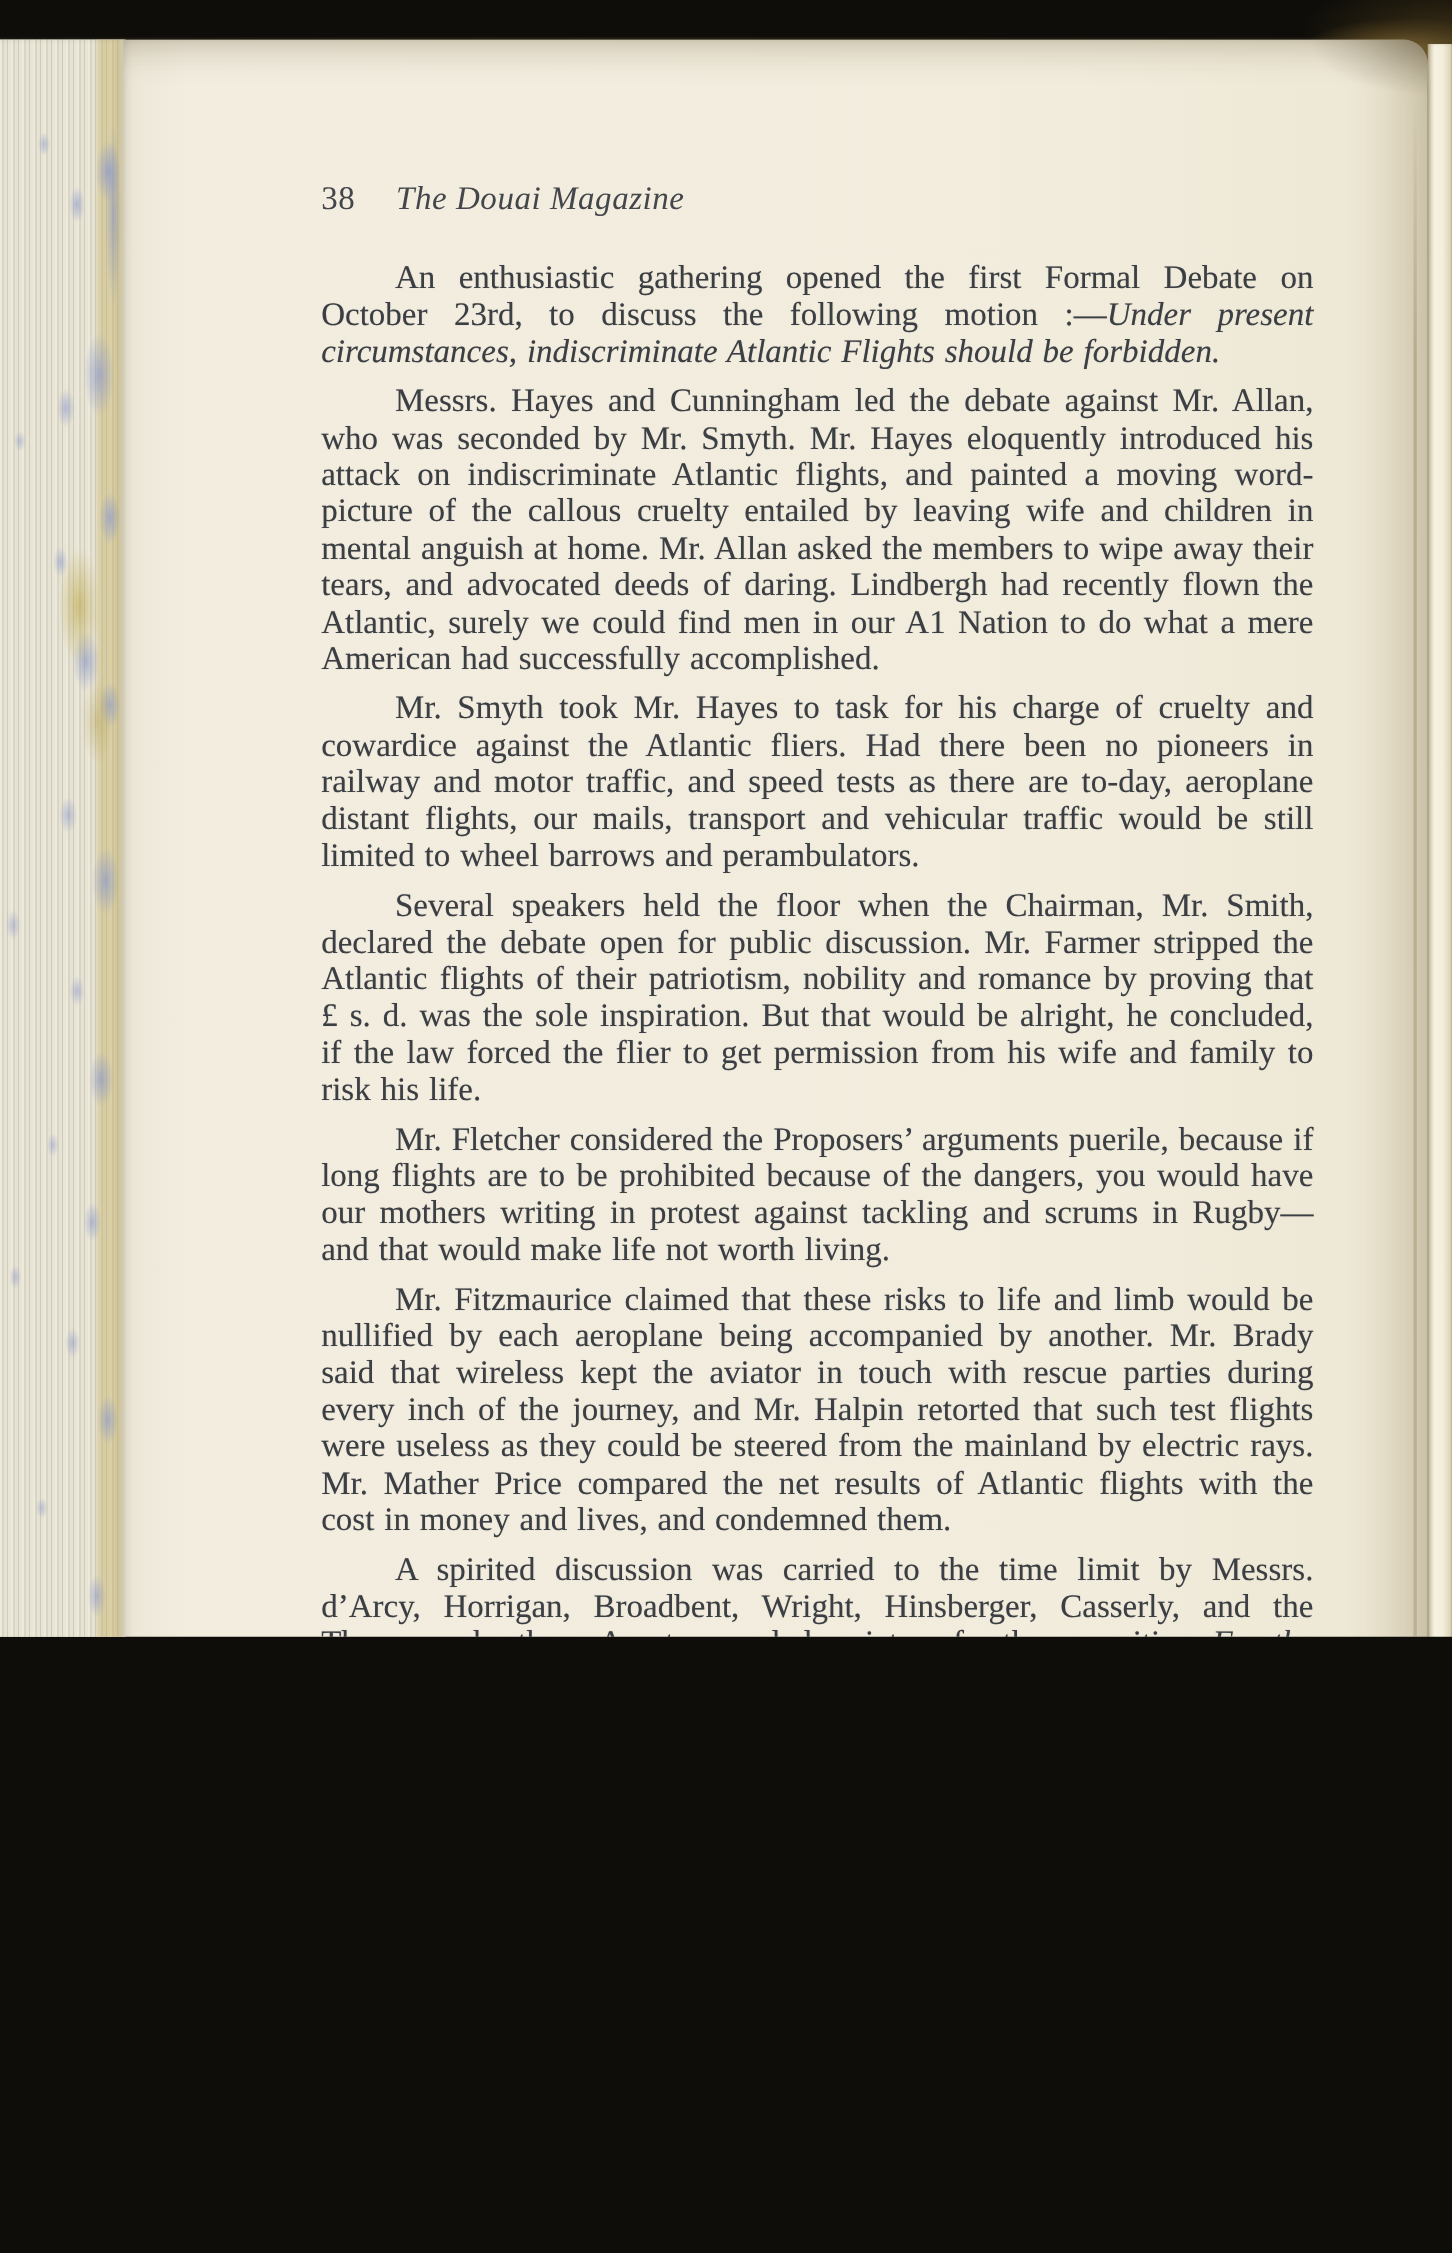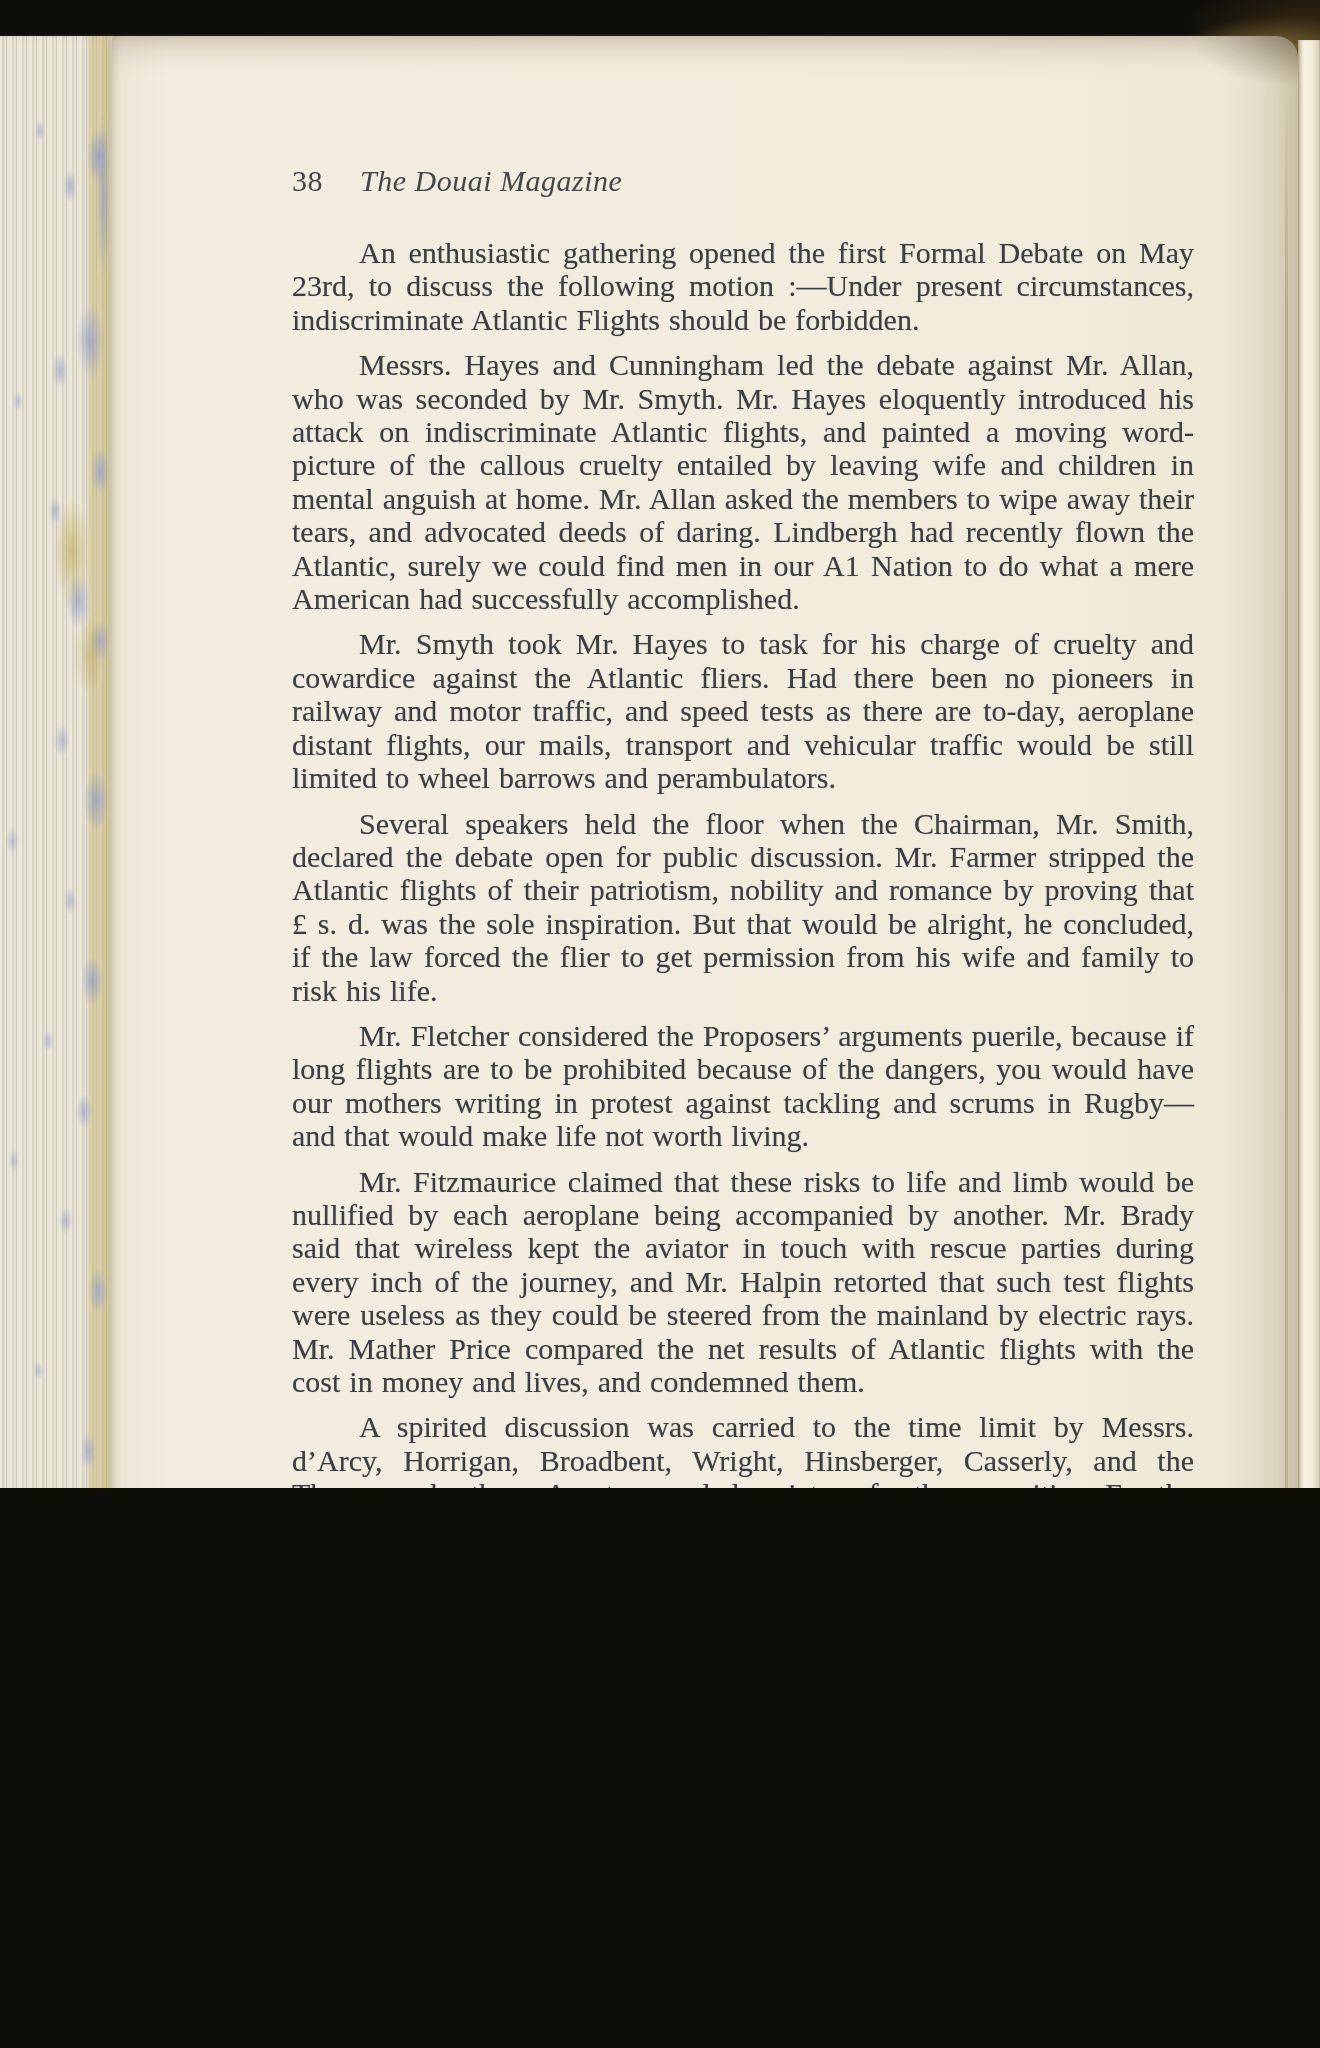--- a/index.html
+++ b/index.html
@@ -74,21 +74,21 @@
 
   .running-head{position:absolute;left:180px;top:128px;width:902px;
     font-size:30px;line-height:34px;color:#43464b;letter-spacing:.5px;}
   .running-head .pagenum{display:inline-block;}
   .running-head .magtitle{display:inline-block;margin-left:37px;font-style:italic;}
 
   .article{position:absolute;left:180px;top:200px;width:902px;
     font-size:30px;line-height:33.4px;color:#3b3e43;text-align:justify;
     word-spacing:1.5px;text-shadow:0 0 .8px rgba(59,62,67,.42);}
   .article p{margin:0 0 12px 0;text-indent:67px;}
-  .article .it{}
+  .article .it{font-style:italic;}
 
   
   .bottom-smudge{position:absolute;left:420px;right:30px;bottom:3px;height:4px;border-radius:2px;
     background:repeating-linear-gradient(90deg,rgba(120,135,190,0) 0 46px,rgba(120,135,190,.35) 46px 74px,rgba(120,135,190,.06) 74px 138px);}
 
   
   .next-page-edge{position:absolute;left:1298px;top:40px;width:22px;height:1978px;
     background:linear-gradient(90deg,#cfc7ab 0,#f6f1e1 28%,#f3eedd 62%,#ded6bc 92%,#b9b097 100%);
     box-shadow:inset 2px 0 3px -1px rgba(110,95,60,.5);}
 
@@ -103,21 +103,21 @@
 <div class="scene">
   <div class="backdrop"></div>
   <div class="corner-blob"></div>
   <div class="page-stack"></div>
 
   <div class="page">
     <div class="running-head">
       <span class="pagenum">38</span><span class="magtitle">The Douai Magazine</span>
     </div>
     <div class="article" id="article">
-        <p><span class="rm">An enthusiastic gathering opened the first Formal Debate on May 23rd, to discuss the following motion :—</span><span class="it">Under present circumstances, indiscriminate Atlantic Flights should be forbidden.</span></p>
+        <p><span class="rm">An enthusiastic gathering opened the first Formal Debate on October 23rd, to discuss the following motion :—</span><span class="it">Under present circumstances, indiscriminate Atlantic Flights should be forbidden.</span></p>
         <p><span class="rm">Messrs. Hayes and Cunningham led the debate against Mr. Allan, who was seconded by Mr. Smyth.  Mr. Hayes eloquently introduced his attack on indiscriminate Atlantic flights, and painted a moving word-picture of the callous cruelty entailed by leaving wife and children in mental anguish at home.  Mr. Allan asked the members to wipe away their tears, and advocated deeds of daring.  Lindbergh had recently flown the Atlantic, surely we could find men in our A1 Nation to do what a mere American had successfully accomplished.</span></p>
         <p><span class="rm">Mr. Smyth took Mr. Hayes to task for his charge of cruelty and cowardice against the Atlantic fliers.  Had there been no pioneers in railway and motor traffic, and speed tests as there are to-day, aeroplane distant flights, our mails, transport and vehicular traffic would be still limited to wheel barrows and perambulators.</span></p>
         <p><span class="rm">Several speakers held the floor when the Chairman, Mr. Smith, declared the debate open for public discussion.  Mr. Farmer stripped the Atlantic flights of their patriotism, nobility and romance by proving that £ s. d. was the sole inspiration.  But that would be alright, he concluded, if the law forced the flier to get permission from his wife and family to risk his life.</span></p>
         <p><span class="rm">Mr. Fletcher considered the Proposers’ arguments puerile, because if long flights are to be prohibited because of the dangers, you would have our mothers writing in protest against tackling and scrums in Rugby—and that would make life not worth living.</span></p>
         <p><span class="rm">Mr. Fitzmaurice claimed that these risks to life and limb would be nullified by each aeroplane being accompanied by another.  Mr. Brady said that wireless kept the aviator in touch with rescue parties during every inch of the journey, and Mr. Halpin retorted that such test flights were useless as they could be steered from the mainland by electric rays.  Mr. Mather Price compared the net results of Atlantic flights with the cost in money and lives, and condemned them.</span></p>
         <p><span class="rm">A spirited discussion was carried to the time limit by Messrs. d’Arcy, Horrigan, Broadbent, Wright, Hinsberger, Casserly, and the Thompson brothers.  A vote revealed a victory for the opposition.  </span><span class="it">For the Motion</span><span class="rm">—7 Votes ; </span><span class="it">against</span><span class="rm">—28.</span></p>
       </div>
     <div class="bottom-smudge"></div>
   </div>
 

